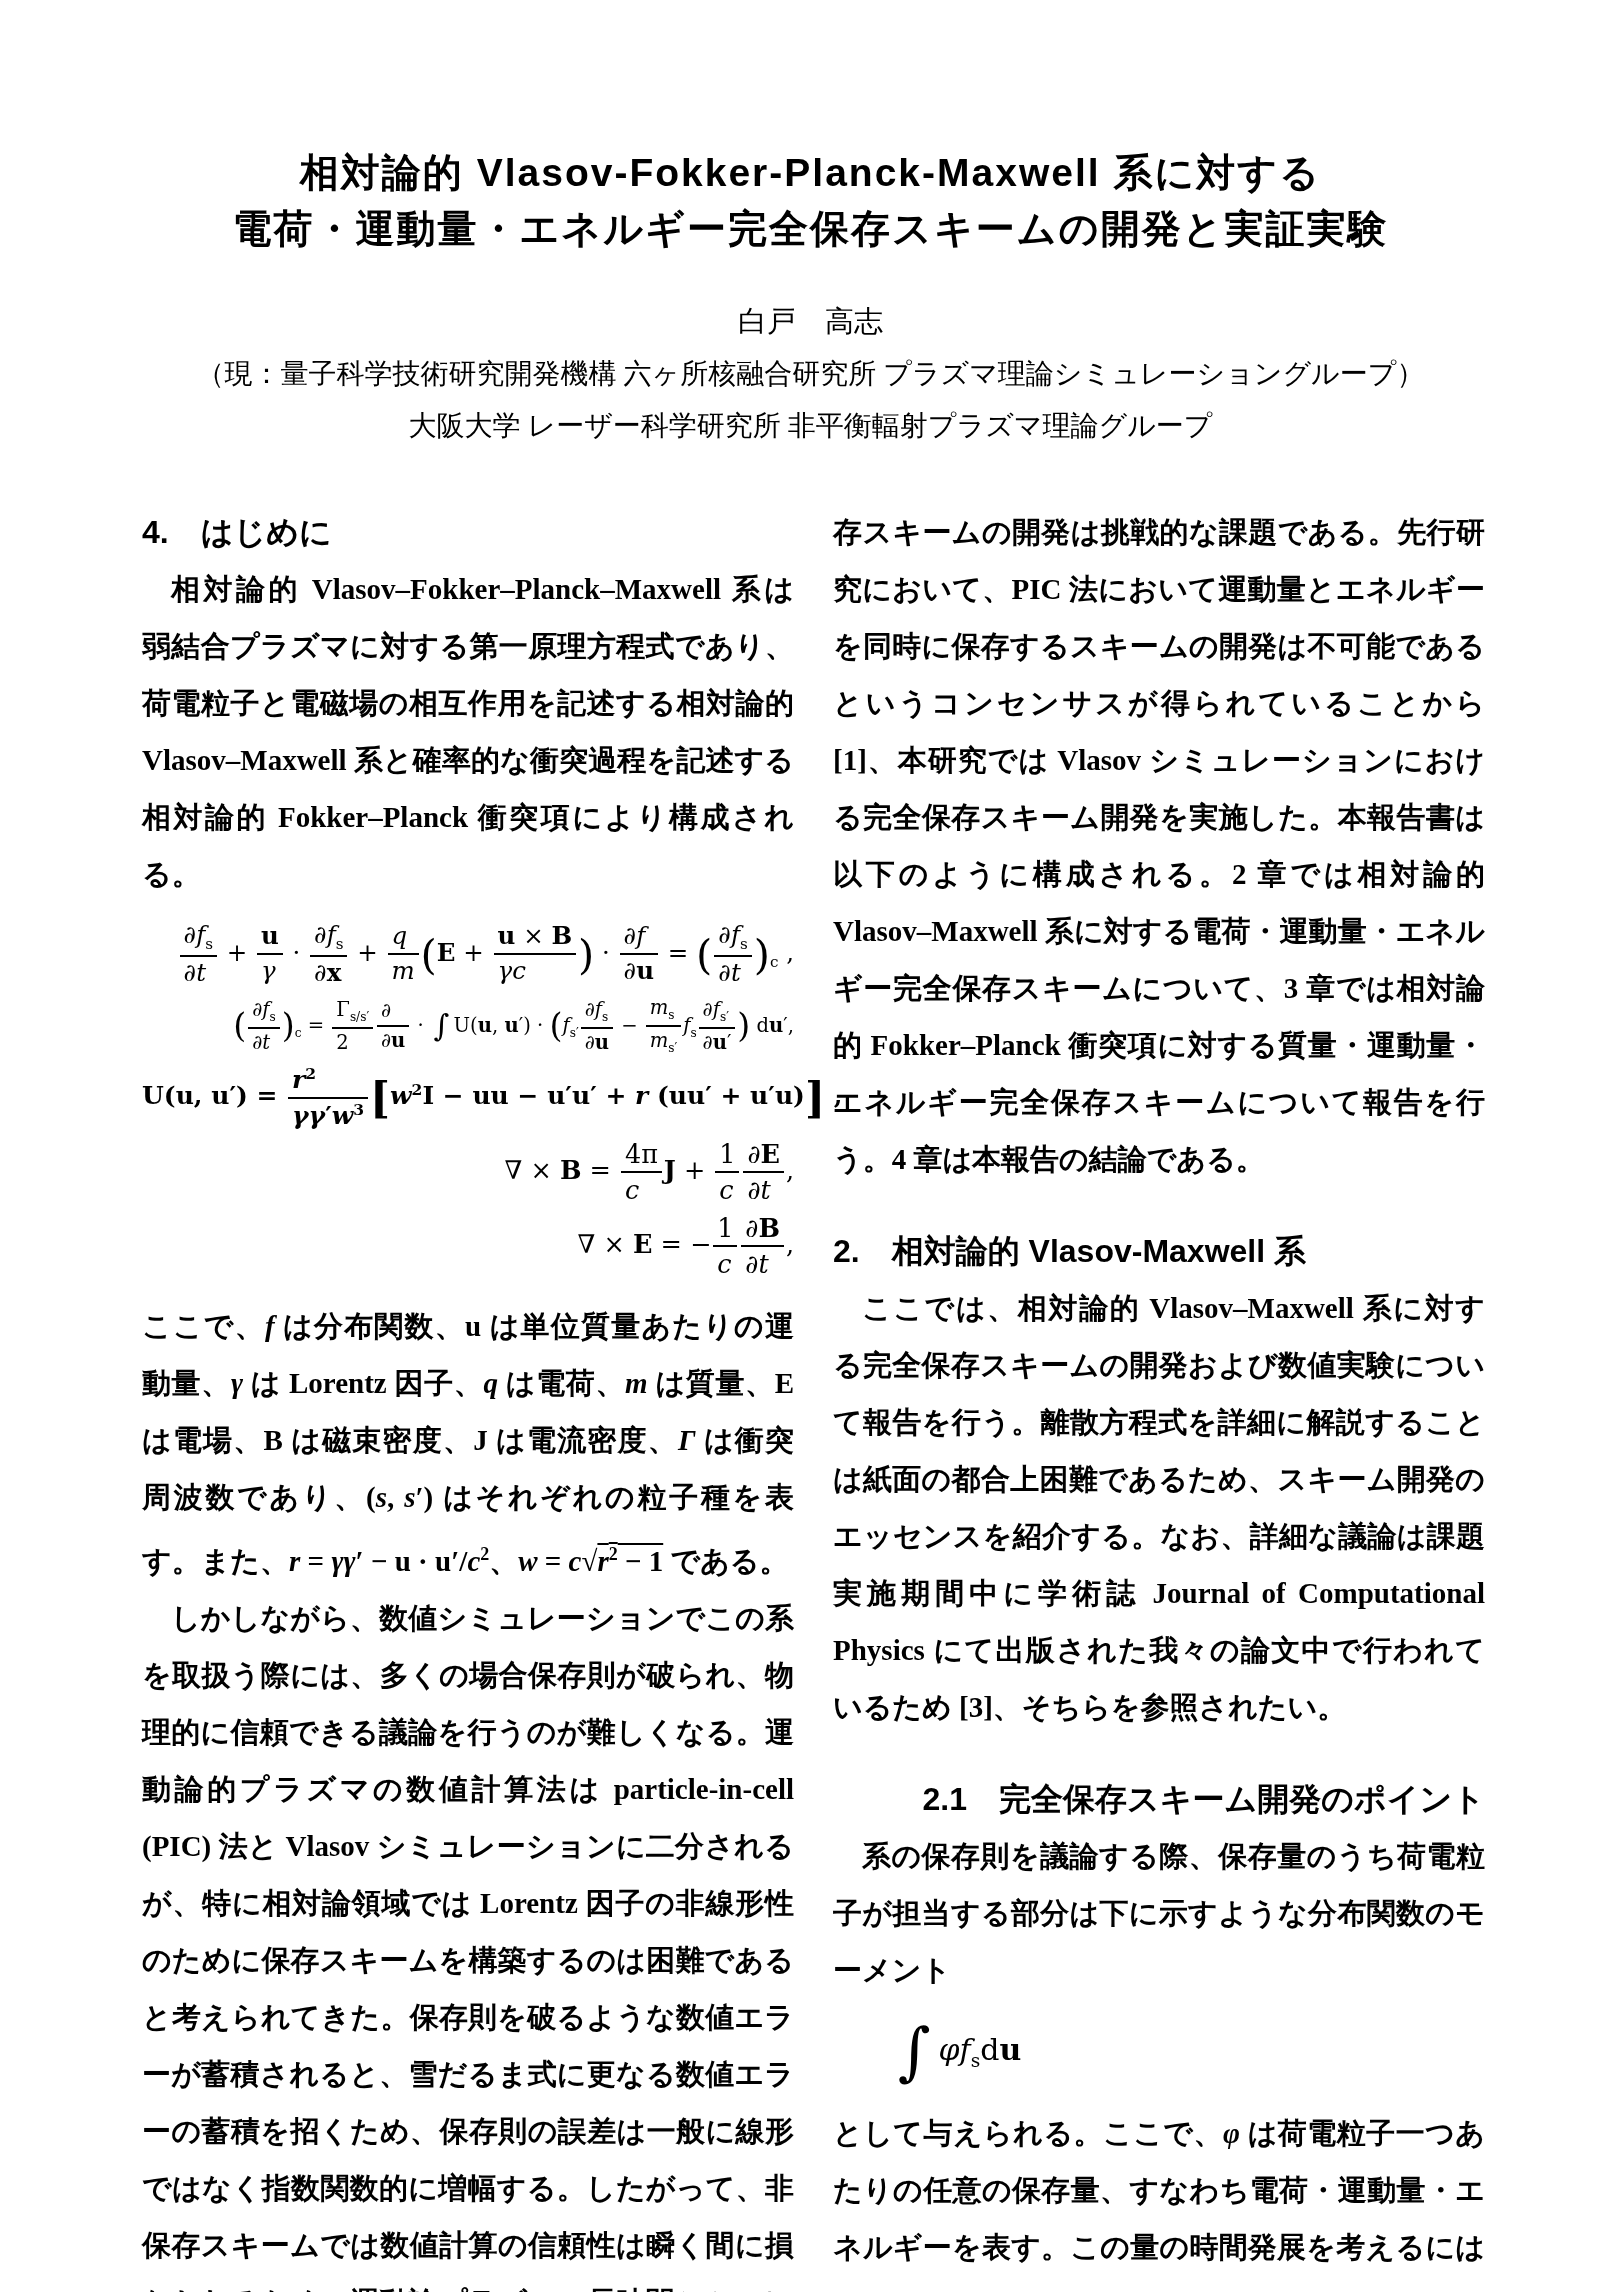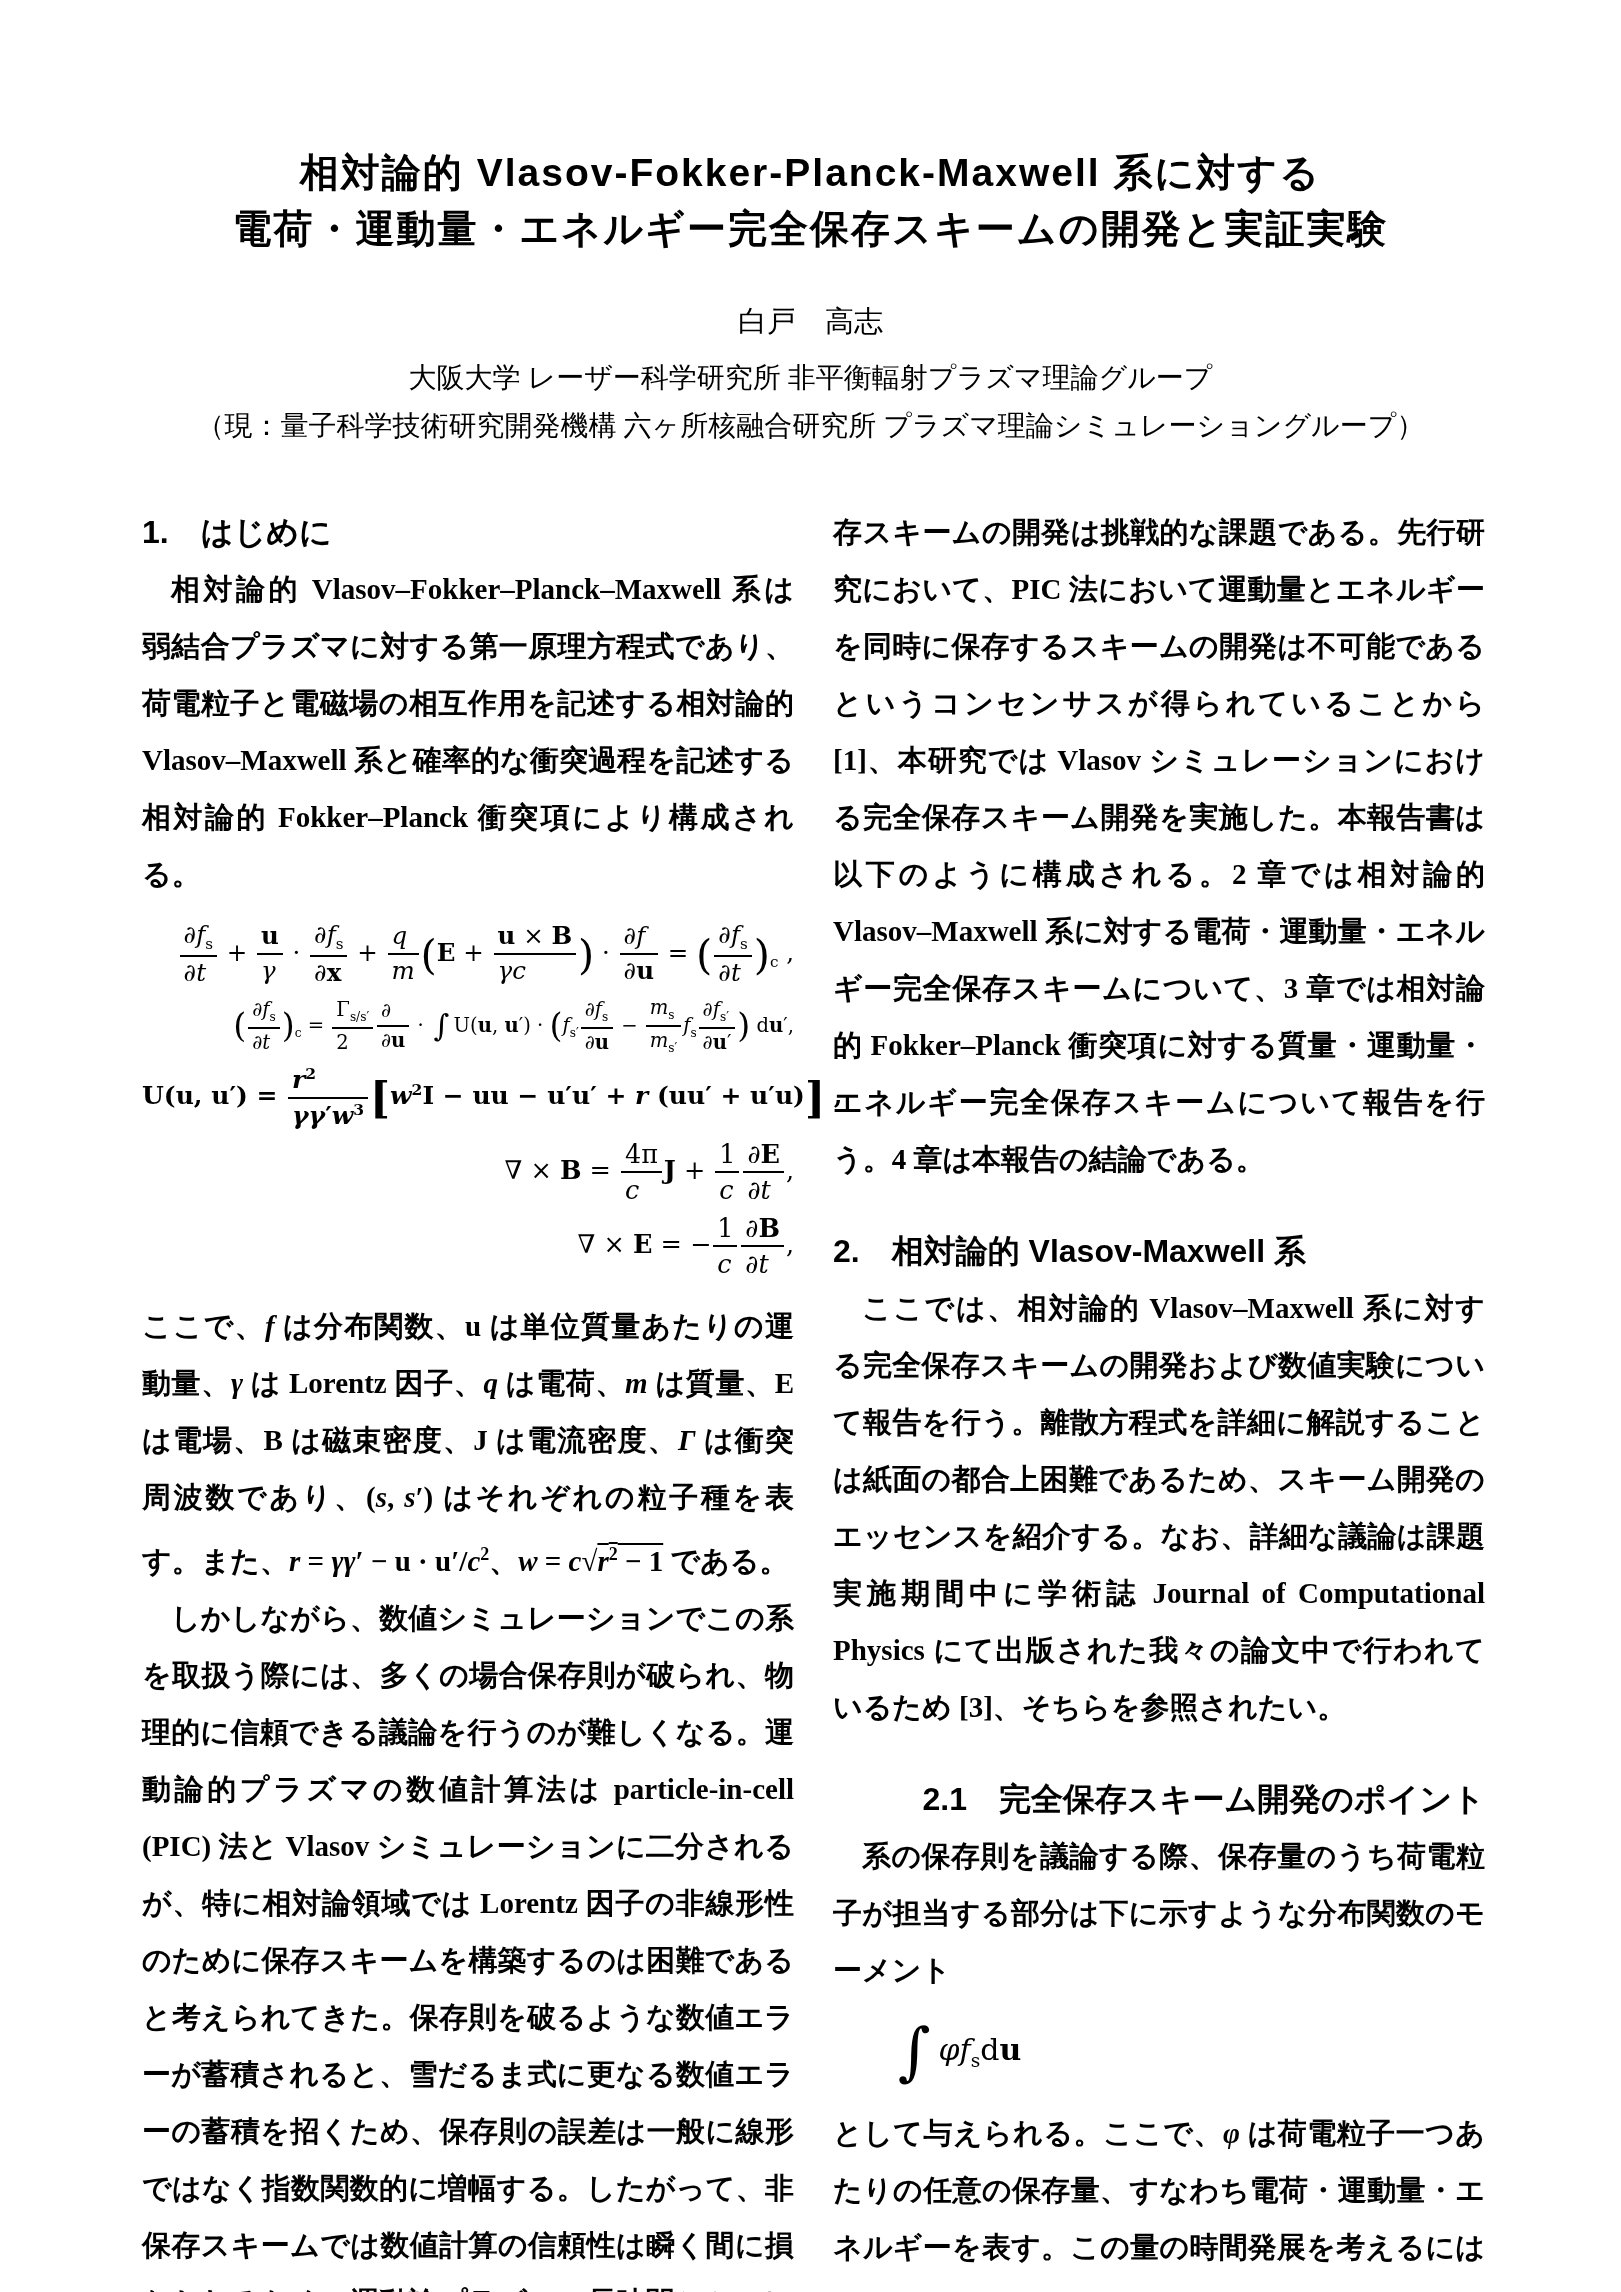--- a/index.html
+++ b/index.html
@@ -46,28 +46,28 @@
 </style>
 </head>
 <body>
 
 <div class="page">
 
   <header class="titleblock">
     <div class="title">相対論的 Vlasov-Fokker-Planck-Maxwell 系に対する</div>
     <div class="title">電荷・運動量・エネルギー完全保存スキームの開発と実証実験</div>
     <div class="author">白戸　高志</div>
+    <div class="affil affil2">（現：量子科学技術研究開発機構 六ヶ所核融合研究所 プラズマ理論シミュレーショングループ）</div>
     <div class="affil">大阪大学 レーザー科学研究所 非平衡輻射プラズマ理論グループ</div>
-    <div class="affil affil2">（現：量子科学技術研究開発機構 六ヶ所核融合研究所 プラズマ理論シミュレーショングループ）</div>
   </header>
 
   <div class="columns">
 
     <section class="col">
-      <h2 class="h">1.　はじめに</h2>
+      <h2 class="h">4.　はじめに</h2>
       <p class="ind">相対論的 Vlasov–Fokker–Planck–Maxwell 系は弱結合プラズマに対する第一原理方程式であり、荷電粒子と電磁場の相互作用を記述する相対論的 Vlasov–Maxwell 系と確率的な衝突過程を記述する相対論的 Fokker–Planck 衝突項により構成される。</p>
       <div class="eqs">
         <div class="eq sz25"><span class="frac"><span class="nu">∂<i>f</i><sub>s</sub></span><span class="de">∂<i>t</i></span></span> + <span class="frac"><span class="nu"><b>u</b></span><span class="de"><i>γ</i></span></span> · <span class="frac"><span class="nu">∂<i>f</i><sub>s</sub></span><span class="de">∂<b>x</b></span></span> + <span class="frac"><span class="nu"><i>q</i></span><span class="de"><i>m</i></span></span><span class="bp">(</span><b>E</b> + <span class="frac"><span class="nu"><b>u</b> × <b>B</b></span><span class="de"><i>γc</i></span></span><span class="bp">)</span> · <span class="frac"><span class="nu">∂<i>f</i></span><span class="de">∂<b>u</b></span></span> = <span class="bp">(</span><span class="frac"><span class="nu">∂<i>f</i><sub>s</sub></span><span class="de">∂<i>t</i></span></span><span class="bp">)</span><sub>c</sub> ,</div>
         <div class="eq sz20"><span class="bp">(</span><span class="frac"><span class="nu">∂<i>f</i><sub>s</sub></span><span class="de">∂<i>t</i></span></span><span class="bp">)</span><sub>c</sub> = <span class="frac"><span class="nu">Γ<sub>s/s′</sub></span><span class="de">2</span></span><span class="frac"><span class="nu">∂</span><span class="de">∂<b>u</b></span></span> · <span class="int">∫</span>U(<b>u</b>, <b>u</b>′) · <span class="bp">(</span><i>f</i><sub>s′</sub><span class="frac"><span class="nu">∂<i>f</i><sub>s</sub></span><span class="de">∂<b>u</b></span></span> − <span class="frac"><span class="nu"><i>m</i><sub>s</sub></span><span class="de"><i>m</i><sub>s′</sub></span></span><i>f</i><sub>s</sub><span class="frac"><span class="nu">∂<i>f</i><sub>s′</sub></span><span class="de">∂<b>u</b>′</span></span><span class="bp">)</span> d<b>u</b>′,</div>
         <div class="eq sz24">U(<b>u</b>, <b>u</b>′) = <span class="frac"><span class="nu"><i>r</i><sup>2</sup></span><span class="de"><i>γγ</i>′<i>w</i><sup>3</sup></span></span><span class="bp">[</span><i>w</i><sup>2</sup><b>I</b> − <b>uu</b> − <b>u</b>′<b>u</b>′ + <i>r</i> (<b>uu</b>′ + <b>u</b>′<b>u</b>)<span class="bp">]</span> ,</div>
         <div class="eq sz26">∇ × <b>B</b> = <span class="frac"><span class="nu">4π</span><span class="de"><i>c</i></span></span><b>J</b> + <span class="frac"><span class="nu">1</span><span class="de"><i>c</i></span></span><span class="frac"><span class="nu">∂<b>E</b></span><span class="de">∂<i>t</i></span></span>,</div>
         <div class="eq sz26">∇ × <b>E</b> = −<span class="frac"><span class="nu">1</span><span class="de"><i>c</i></span></span><span class="frac"><span class="nu">∂<b>B</b></span><span class="de">∂<i>t</i></span></span>,</div>
       </div>
       <p>ここで、<i>f</i> は分布関数、<b>u</b> は単位質量あたりの運動量、<i>γ</i> は Lorentz 因子、<i>q</i> は電荷、<i>m</i> は質量、<b>E</b> は電場、<b>B</b> は磁束密度、<b>J</b> は電流密度、<i>Γ</i> は衝突周波数であり、(<i>s</i>, <i>s</i>′) はそれぞれの粒子種を表す。また、<i>r</i> = <i>γγ</i>′ − <b>u</b> · <b>u</b>′/<i>c</i><sup>2</sup>、<i>w</i> = <i>c</i>√<span class="ol"><i>r</i><sup>2</sup> − 1</span> である。</p>
       <p class="ind">しかしながら、数値シミュレーションでこの系を取扱う際には、多くの場合保存則が破られ、物理的に信頼できる議論を行うのが難しくなる。運動論的プラズマの数値計算法は particle-in-cell (PIC) 法と Vlasov シミュレーションに二分されるが、特に相対論領域では Lorentz 因子の非線形性のために保存スキームを構築するのは困難であると考えられてきた。保存則を破るような数値エラーが蓄積されると、雪だるま式に更なる数値エラーの蓄積を招くため、保存則の誤差は一般に線形ではなく指数関数的に増幅する。したがって、非保存スキームでは数値計算の信頼性は瞬く間に損なわれるため、運動論プラズマの長時間シミュレーションを実現する上で完全保</p>

